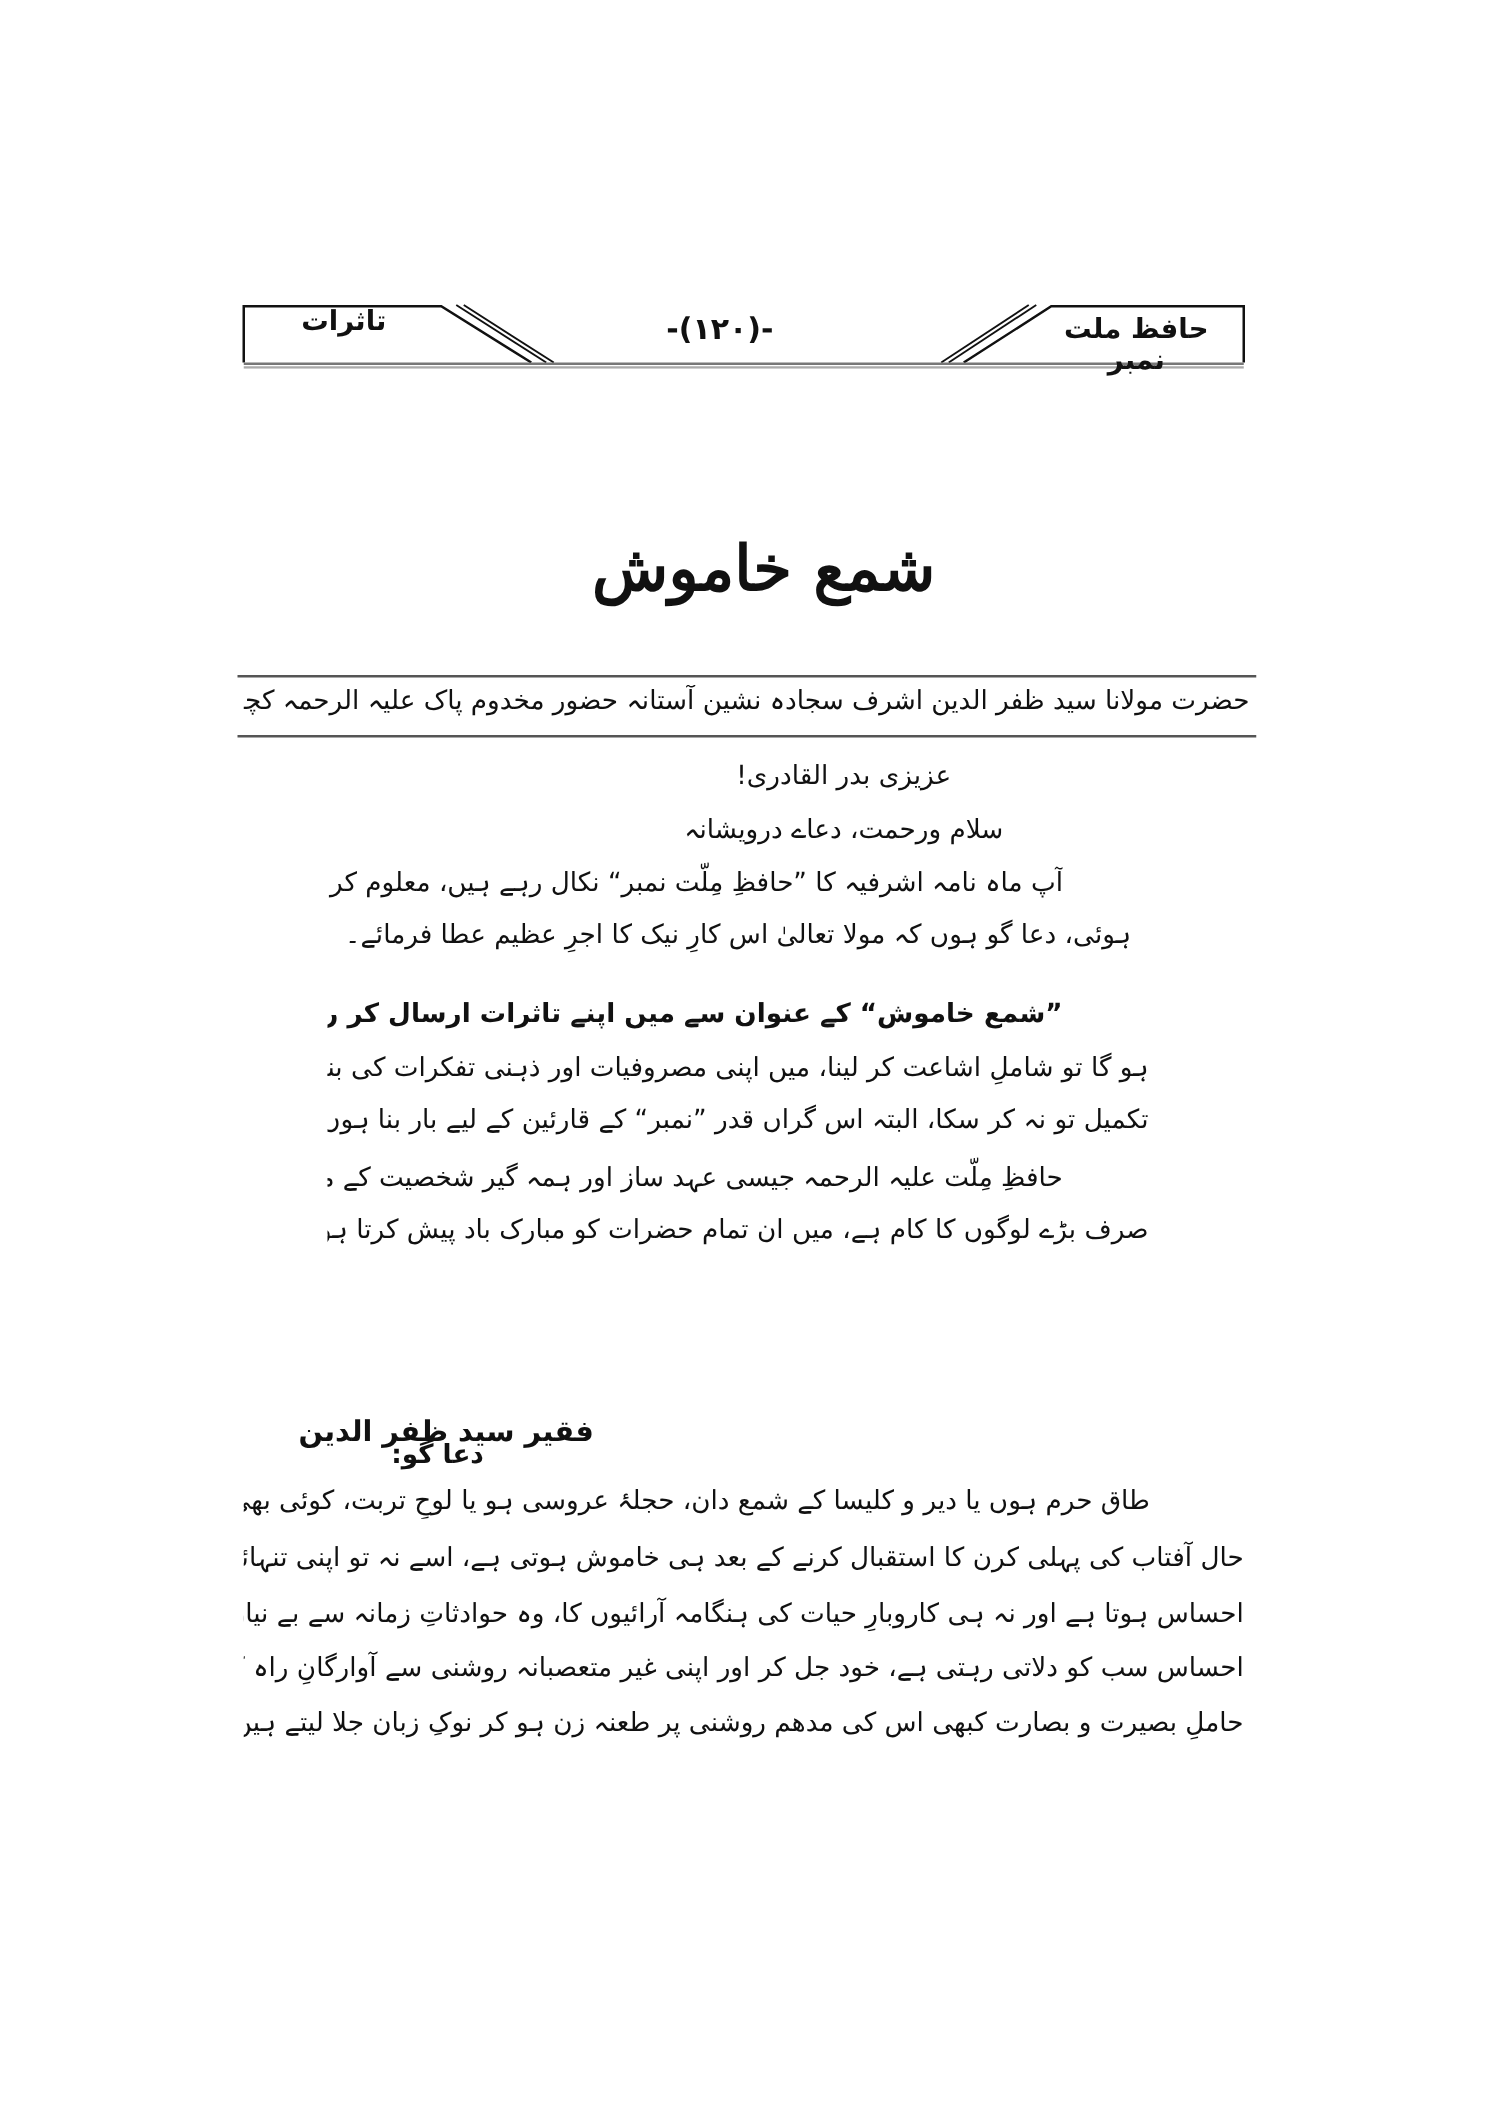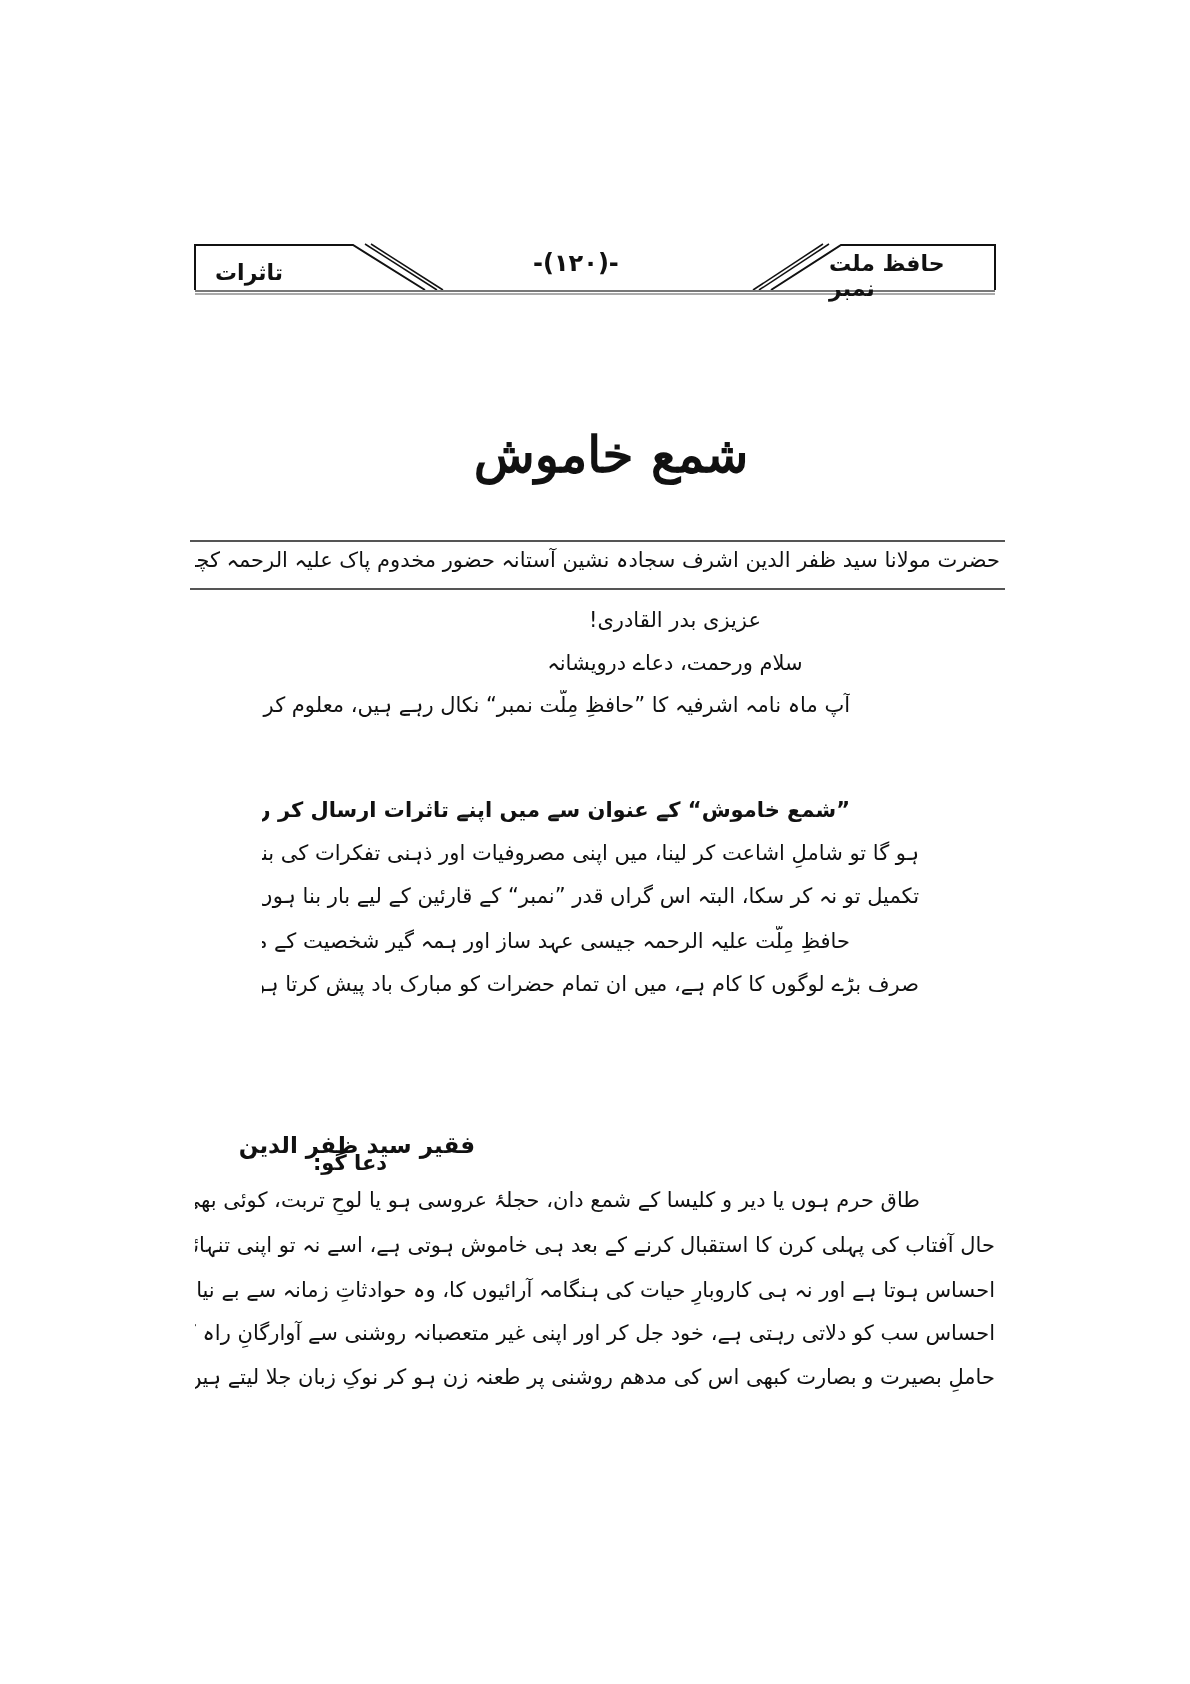--- a/index.html
+++ b/index.html
@@ -3,23 +3,23 @@
 <meta charset="utf-8">
 <style>
   html, body { margin:0; padding:0; background:#ffffff; }
   body { width:1190px; height:1684px; position:relative; overflow:hidden;
          font-family:"DejaVu Sans", sans-serif; color:#111; }
   .page { position:absolute; left:0; top:0; width:1190px; height:1684px; background:#fff; }
 
   
   .hdr { position:absolute; left:193px; top:243px; width:804px; height:52px; }
   .hdr svg { position:absolute; left:0; top:0; }
-  .hdr-left-text { position:absolute; left:22px; top:17px; width:120px; text-align:left;
+  .hdr-left-text { position:absolute; left:22px; top:2px; width:120px; text-align:center;
                    direction:rtl; font-size:22px; font-weight:bold; }
-  .hdr-right-text { position:absolute; right:8px; top:8px; width:160px; text-align:left;
+  .hdr-right-text { position:absolute; right:8px; top:8px; width:160px; text-align:center;
                     direction:rtl; font-size:22px; font-weight:bold; }
   .hdr-page { position:absolute; left:340px; top:6px; width:120px; text-align:left;
               font-size:24px; font-weight:bold; direction:ltr; }
 
   .title { position:absolute; left:16px; width:1190px; top:425px; text-align:center;
            direction:rtl; font-size:50px; font-weight:bold; font-family:"DejaVu Serif", serif; }
 
   .rule { position:absolute; left:190px; width:815px; height:0; border-top:2px solid #555; }
   .byline { position:absolute; left:195px; width:805px; top:548px; height:38px; direction:rtl;
             text-align:justify; text-align-last:justify; font-size:21px; white-space:nowrap; overflow:hidden; }
@@ -56,20 +56,21 @@
   <div class="title">شمع خاموش</div>
 
   <div class="rule" style="top:540px;"></div>
   <div class="byline">حضرت مولانا سید ظفر الدین اشرف سجادہ نشین آستانہ حضور مخدوم پاک علیہ الرحمہ کچھوچھہ شریف، ضلع فیض آباد</div>
   <div class="rule" style="top:588px;"></div>
 
   <div class="ln r" style="left:500px; width:350px; top:605px;">عزیزی بدر القادری!</div>
   <div class="ln r" style="left:500px; width:350px; top:648px;">سلام ورحمت، دعاے درویشانہ</div>
 
   <div class="ln just" style="left:262px; width:588px; top:690px;">آپ ماہ نامہ اشرفیہ کا ”حافظِ مِلّت نمبر“ نکال رہے ہیں، معلوم کر کے بے حد خوشی</div>
+  <div class="ln r" style="left:262px; width:657px; top:732px;">ہوئی، دعا گو ہوں کہ مولا تعالیٰ اس کارِ نیک کا اجرِ عظیم عطا فرمائے۔</div>
   <div class="ln just b" style="left:262px; width:588px; top:795px;">”شمع خاموش“ کے عنوان سے میں اپنے تاثرات ارسال کر رہا ہوں مناسب</div>
   <div class="ln just" style="left:262px; width:657px; top:838px;">ہو گا تو شاملِ اشاعت کر لینا، میں اپنی مصروفیات اور ذہنی تفکرات کی بنا پر آپ کی خواہش کی</div>
   <div class="ln r" style="left:262px; width:657px; top:881px;">تکمیل تو نہ کر سکا، البتہ اس گراں قدر ”نمبر“ کے قارئین کے لیے بار بنا ہوں۔</div>
   <div class="ln just" style="left:262px; width:588px; top:926px;">حافظِ مِلّت علیہ الرحمہ جیسی عہد ساز اور ہمہ گیر شخصیت کے متعلق کچھ کہنا اور کچھ لکھنا</div>
   <div class="ln just" style="left:262px; width:657px; top:969px;">صرف بڑے لوگوں کا کام ہے، میں ان تمام حضرات کو مبارک باد پیش کرتا ہوں کہ جنھوں</div>
 
   <div class="ln r b" style="left:300px; width:100px; top:1148px;">دعا گو:</div>
   <div class="ln r b" style="left:230px; width:245px; top:1130px; font-size:23px;">فقیر سید ظفر الدین اشرف</div>
 
   <div class="ln just" style="left:195px; width:725px; top:1185px;">طاق حرم ہوں یا دیر و کلیسا کے شمع دان، حجلۂ عروسی ہو یا لوحِ تربت، کوئی بھی رنگ ہو یا کوئی زمانہ، شمع بہر</div>

